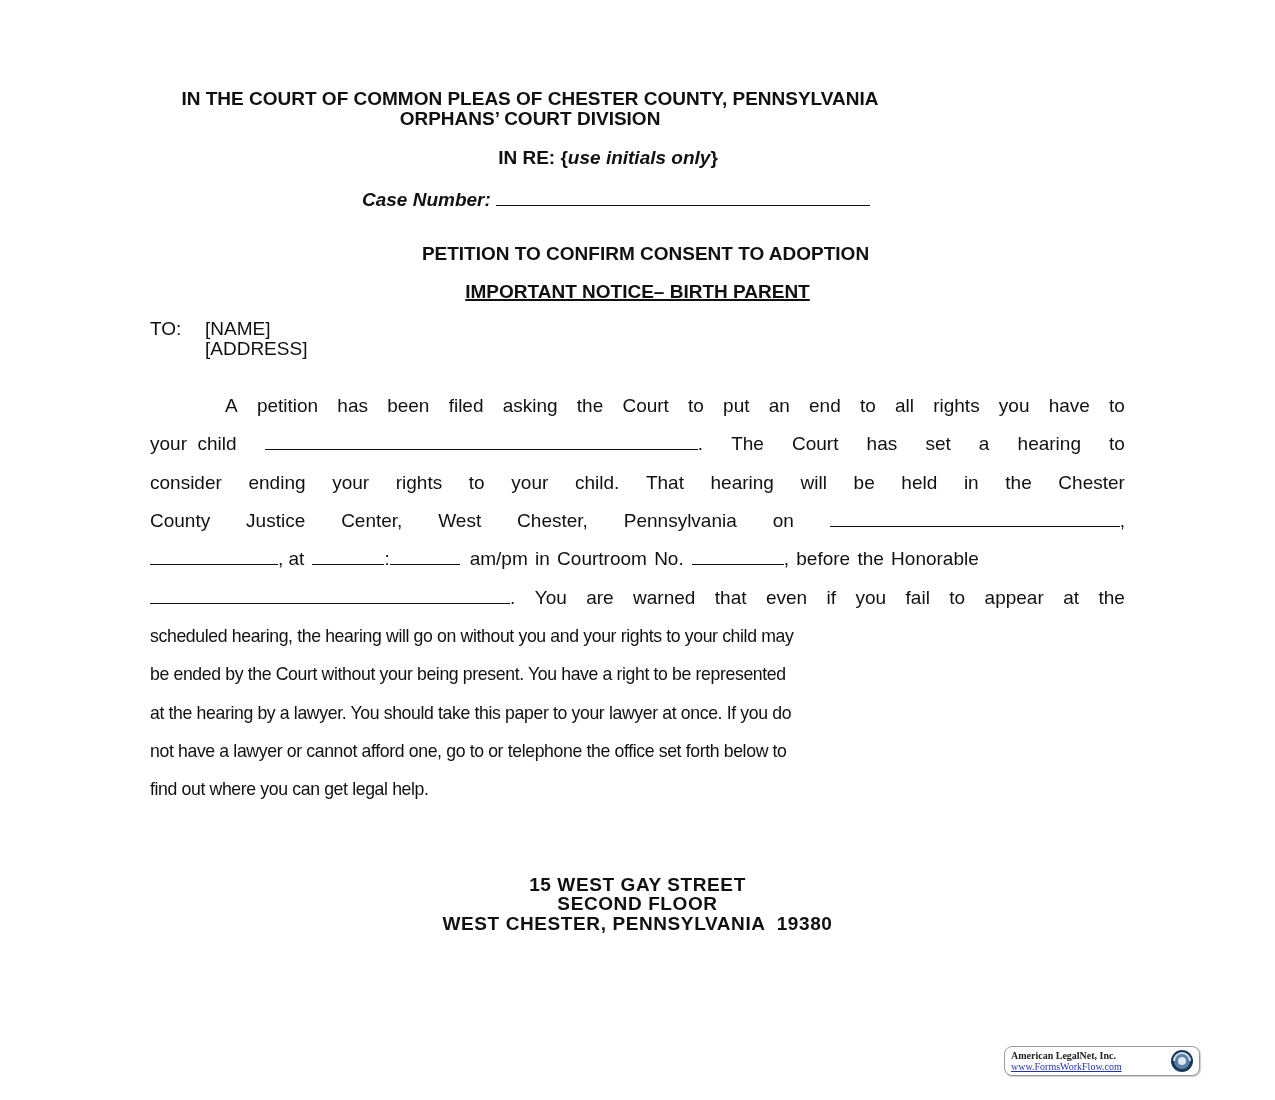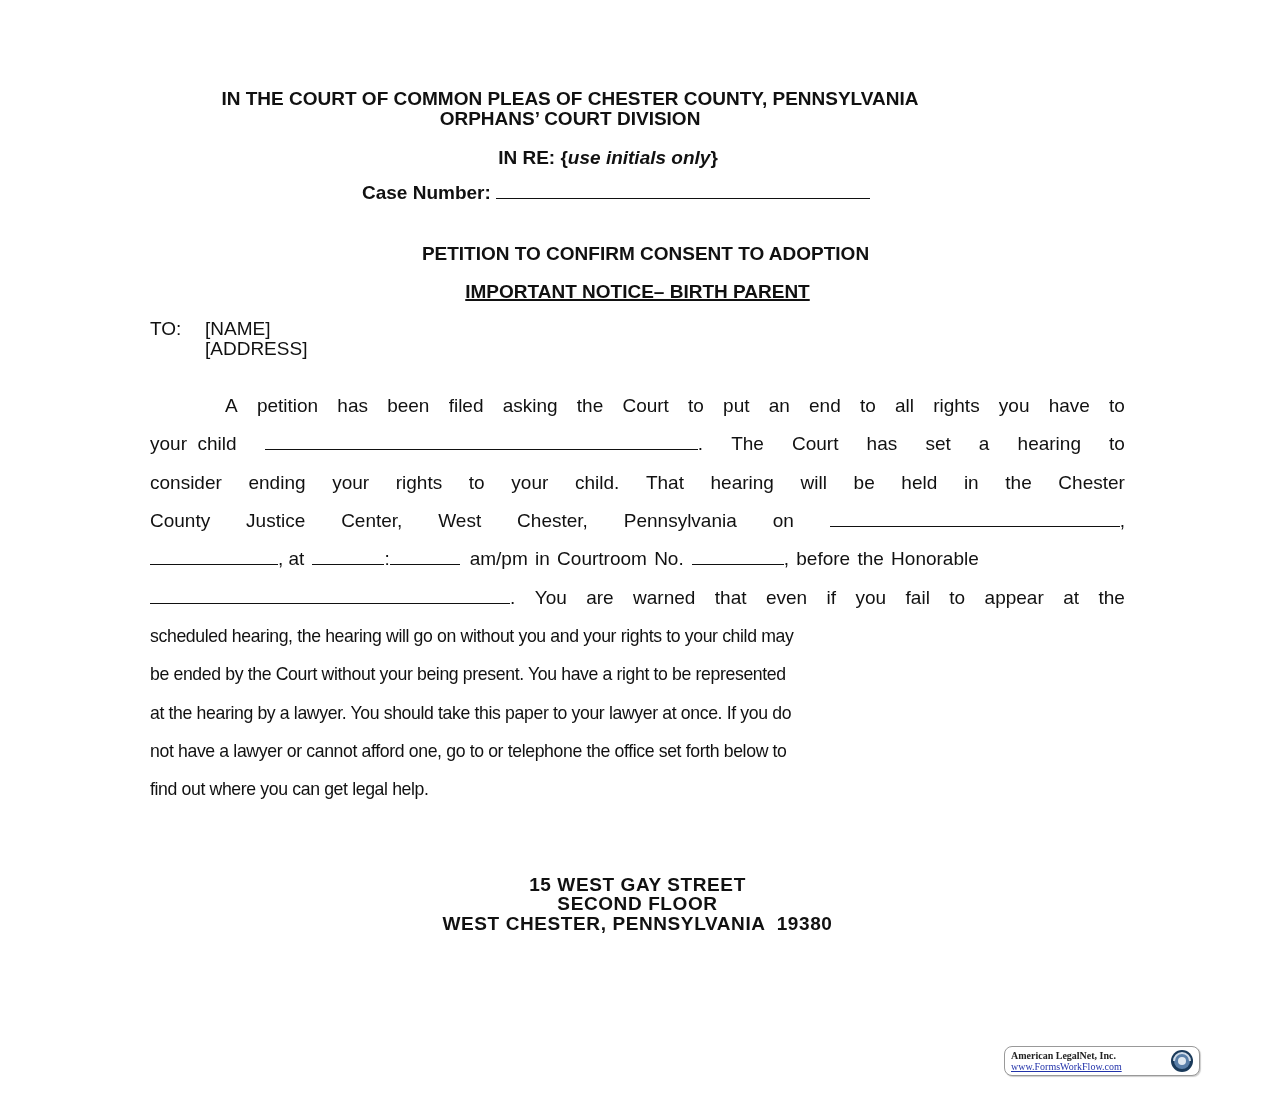--- a/index.html
+++ b/index.html
@@ -1,22 +1,22 @@
 <!DOCTYPE html>
 <html><head>
   <meta charset="utf-8">
   <style>
     html, body { margin: 0; padding: 0; background: #ffffff; }
     body { width: 1275px; height: 1100px; position: relative; overflow: hidden; color: #111; font-family: "Liberation Sans", sans-serif; }
-    .hdr { position: absolute; left: 0; width: 1060px; text-align: center; font-weight: bold; font-size: 19px; line-height: 20px; padding-left: 40px; }
+    .hdr { position: absolute; left: 0; width: 1060px; text-align: center; font-weight: bold; font-size: 19px; line-height: 20px; }
     .hdr1 { top: 89px; }
     .hdr2 { top: 109px; }
     .inre { position: absolute; top: 147px; left: 0; width: 1216px; text-align: center; font-weight: bold; font-size: 19px; }
     .inre i { font-weight: bold; font-style: italic; }
-    .casenum { position: absolute; top: 182px; left: 362px; font-weight: bold; font-size: 19px; white-space: nowrap; }
+    .casenum { position: absolute; top: 189px; left: 362px; font-weight: bold; font-size: 19px; white-space: nowrap; font-style: italic; }
     .blank { display: inline-block; border-bottom: 1.5px solid #111; height: 16px; vertical-align: baseline; }
     .title { position: absolute; top: 243px; left: 8px; width: 1275px; text-align: center; font-weight: bold; font-size: 19px; }
     .notice { position: absolute; top: 281px; left: 0; width: 1275px; text-align: center; font-weight: bold; font-size: 19px; }
     .notice span { text-decoration: underline; text-decoration-thickness: 2px; }
     .to { position: absolute; top: 319px; left: 150px; font-size: 19px; line-height: 20px; }
     .to .lbl { display: inline-block; width: 55px; }
     .to .row2 { padding-left: 55px; }
     .para { position: absolute; left: 150px; width: 975px; font-size: 19px; }
     .line { position: absolute; left: 0; width: 975px; height: 22px; white-space: nowrap; display: flex; justify-content: space-between; align-items: baseline; }
     .line.left { justify-content: flex-start; }

